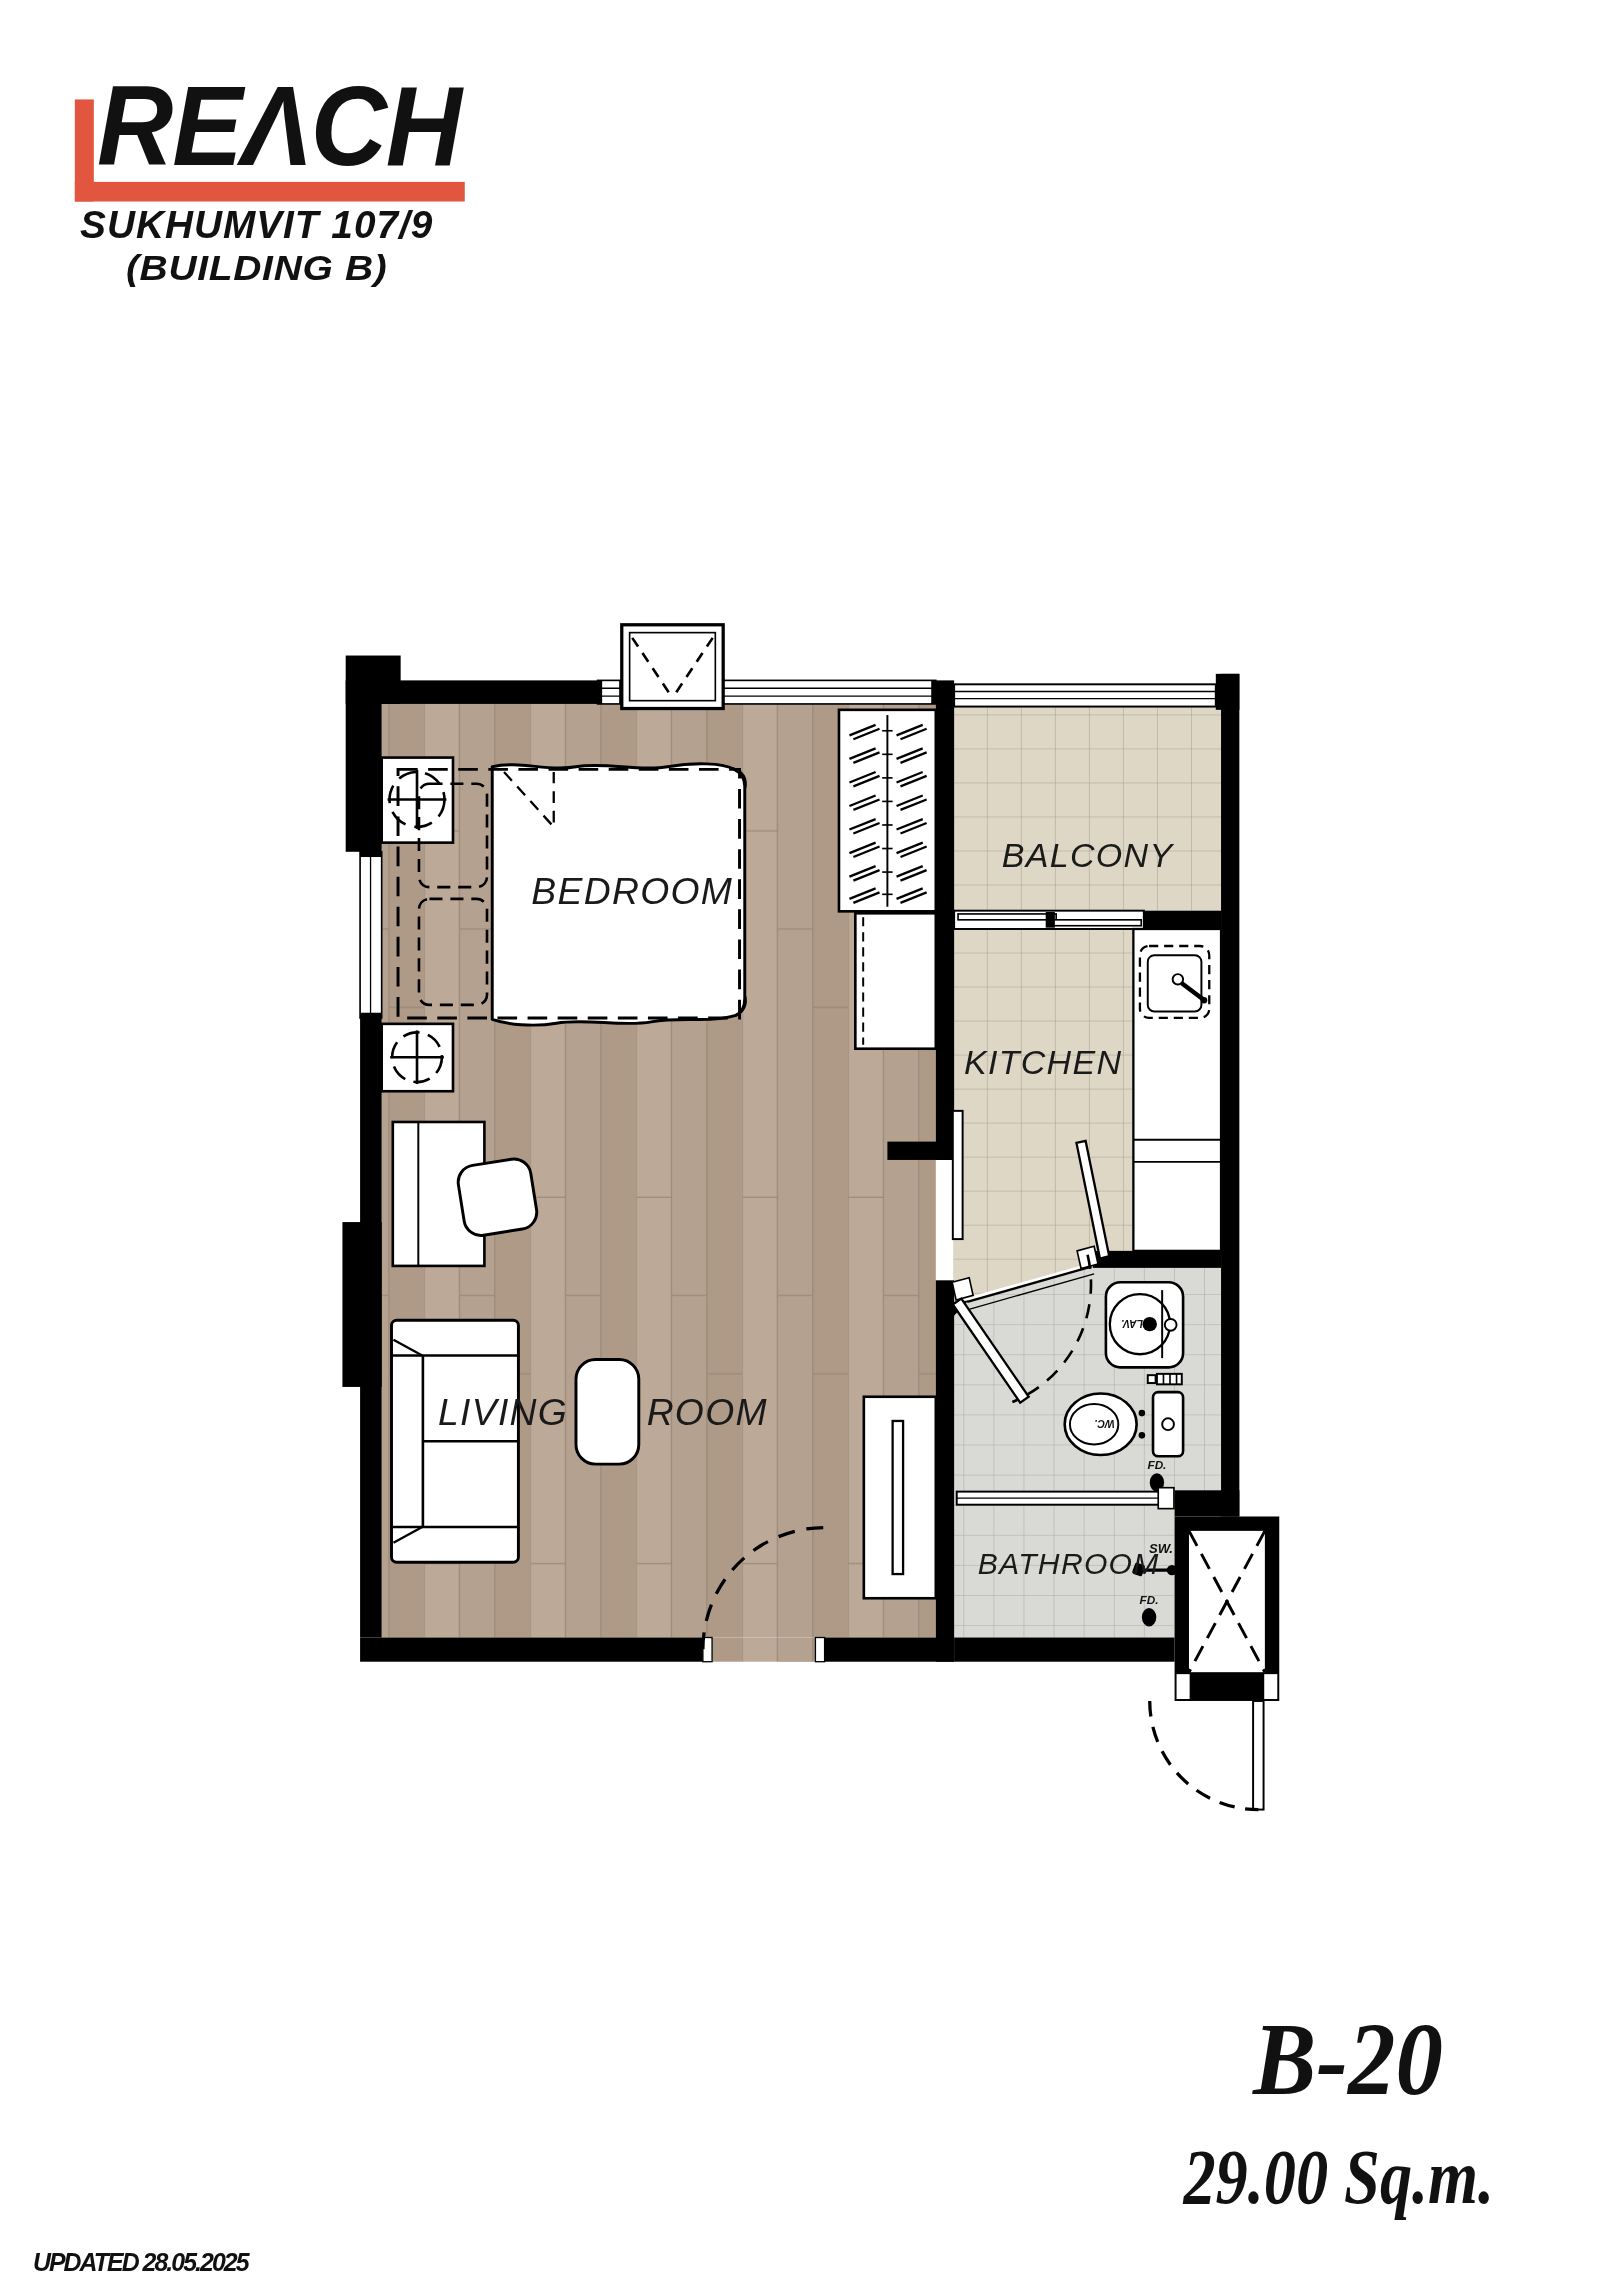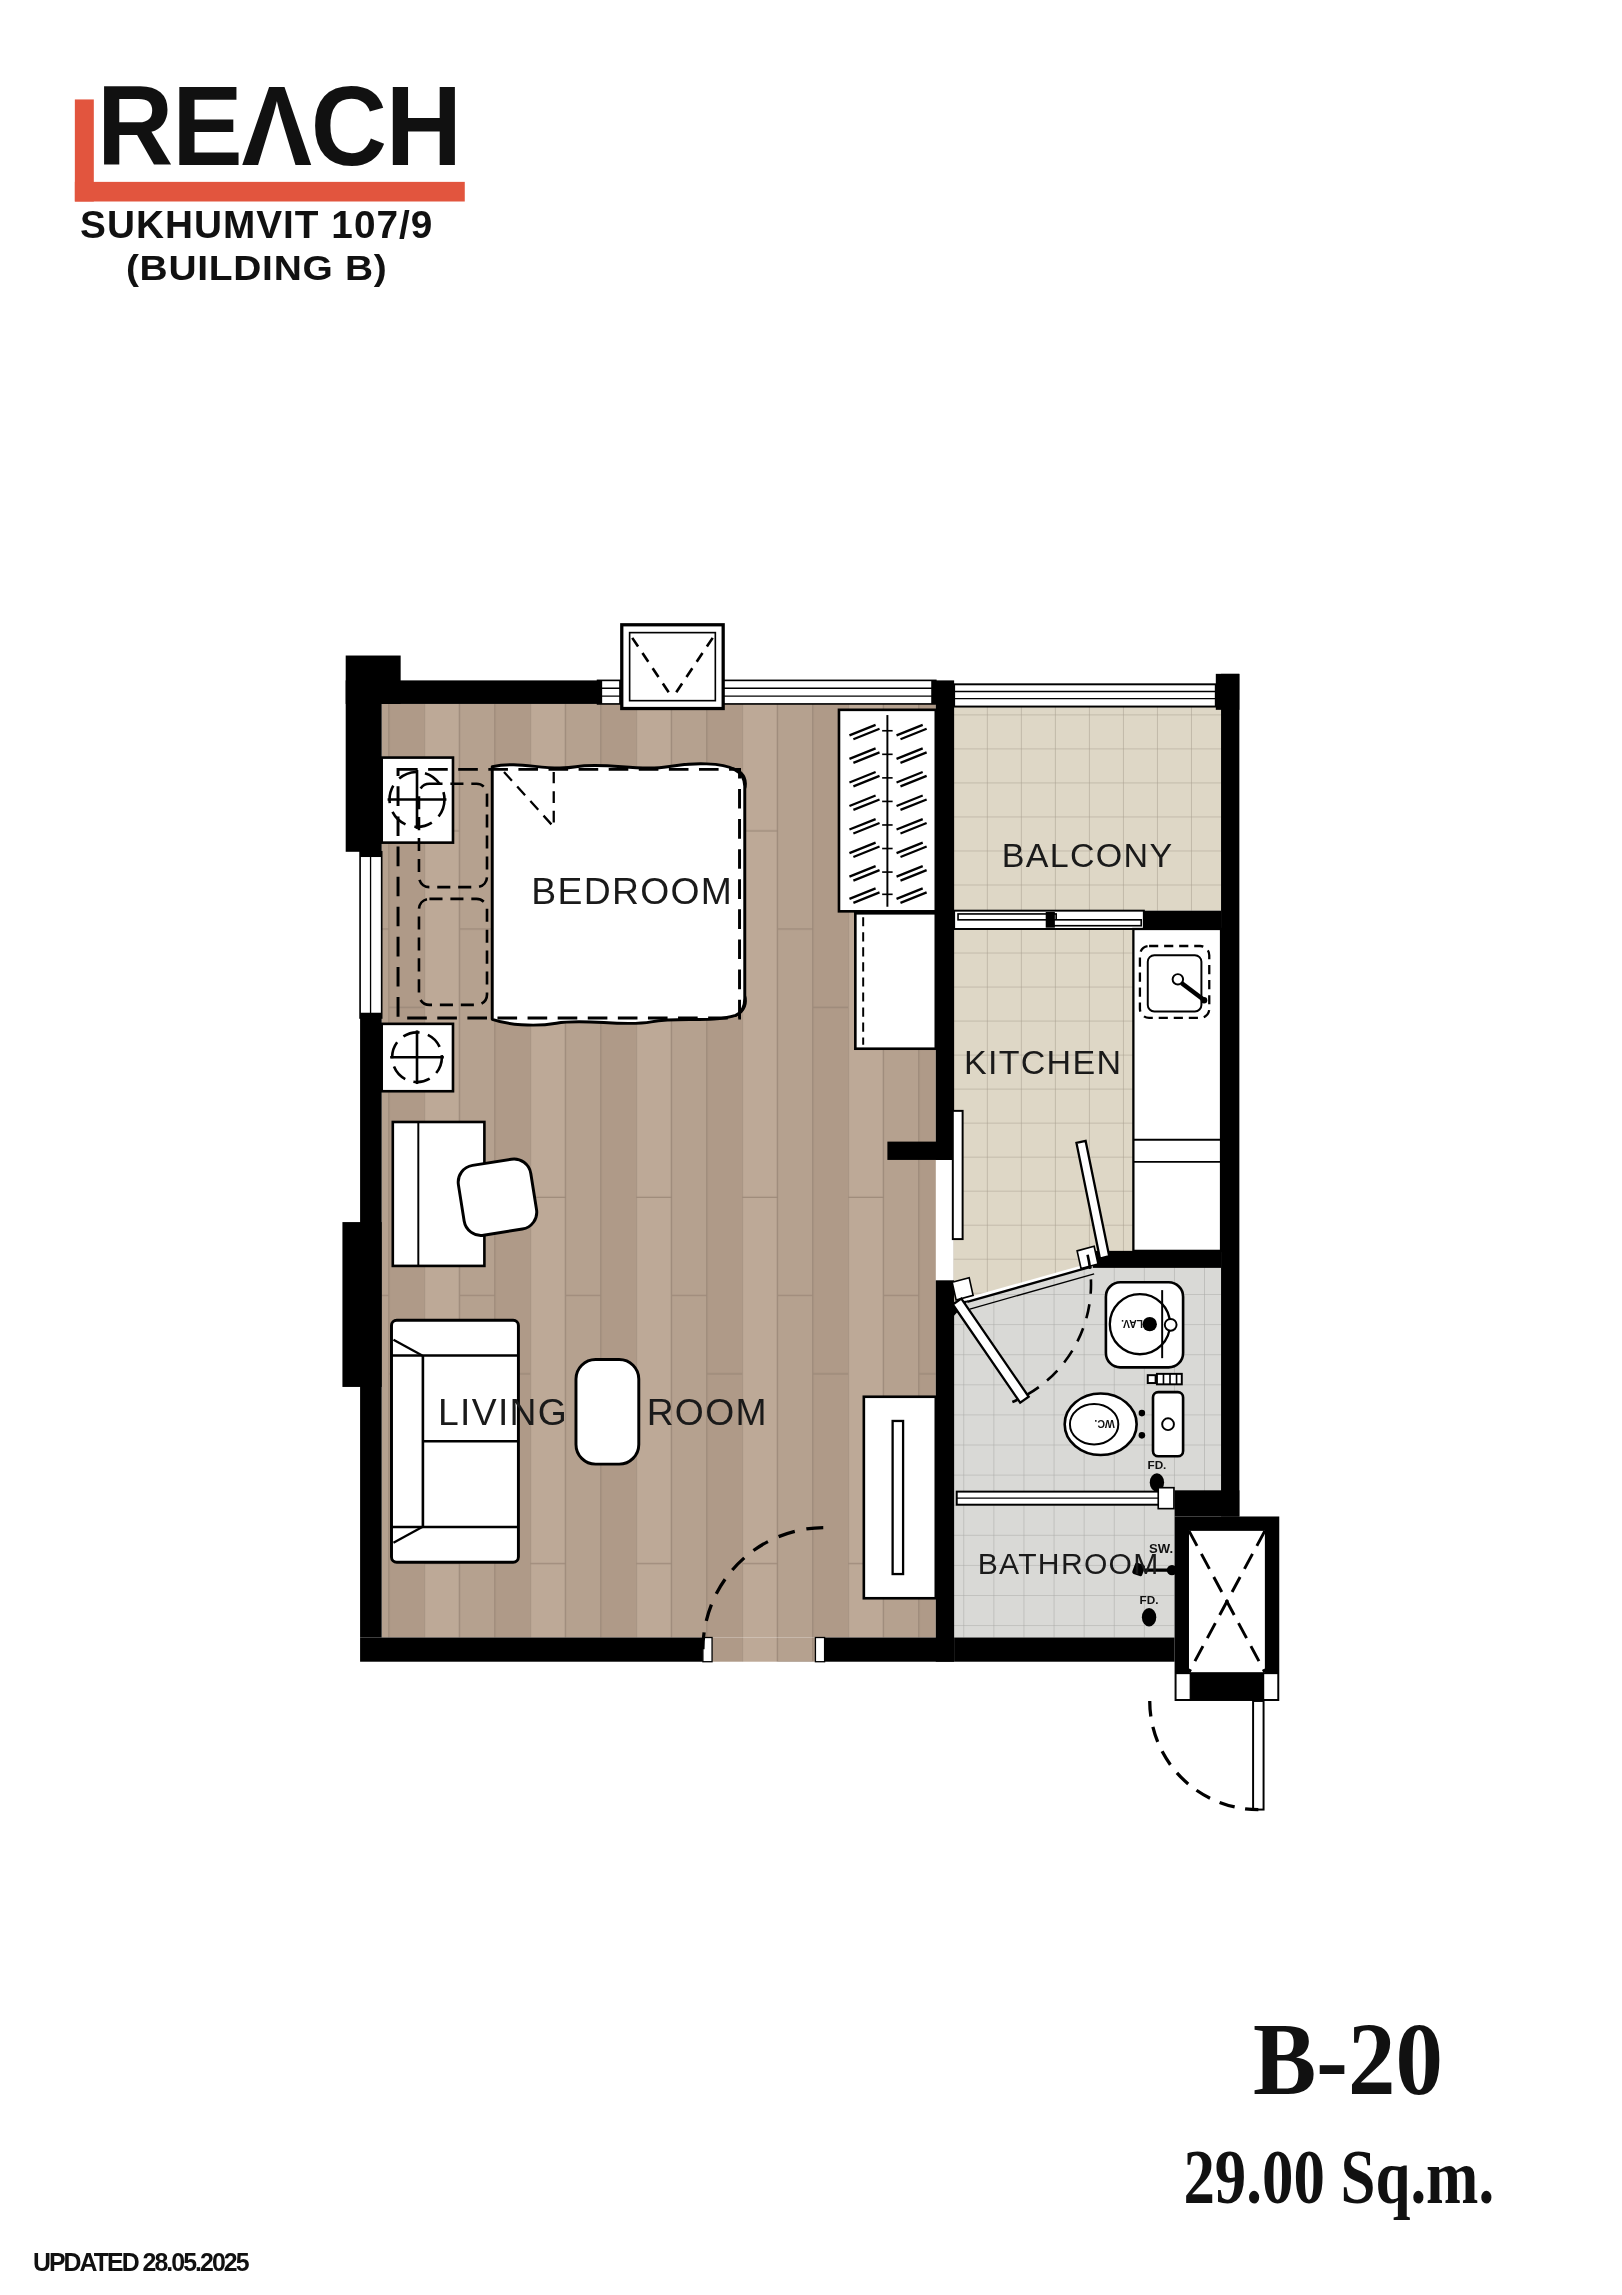--- a/index.html
+++ b/index.html
@@ -2,20 +2,21 @@
 <html style="font-size:10.5px"><head>
 <meta charset="utf-8">
 <style>
   html,body{margin:0;padding:0;background:#ffffff;}
   .page{
     position:relative;
     width:1623px;height:2295px;
     background:#ffffff;
     font-family:"Liberation Sans", sans-serif;
     overflow:hidden;
+    font-style:italic;
   }
   svg{position:absolute;left:0;top:0;}
   text{fill:#111111;}
   .room-label{font-family:"Liberation Sans",sans-serif;letter-spacing:2px;fill:#1a1a1a;}
   .tiny-label{font-family:"Liberation Sans",sans-serif;fill:#111;}
   .serif{font-family:"Liberation Serif", serif;font-weight:bold;}
 </style>
 </head>
 <body>
 

